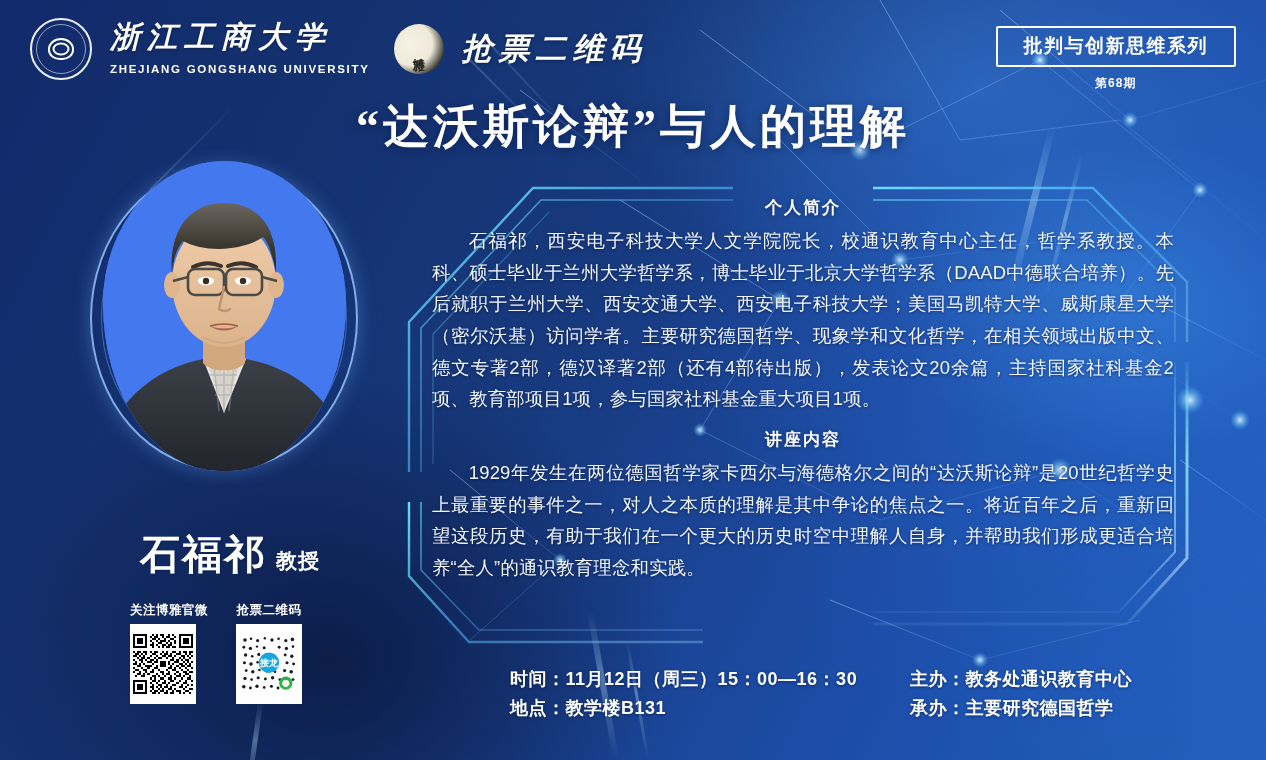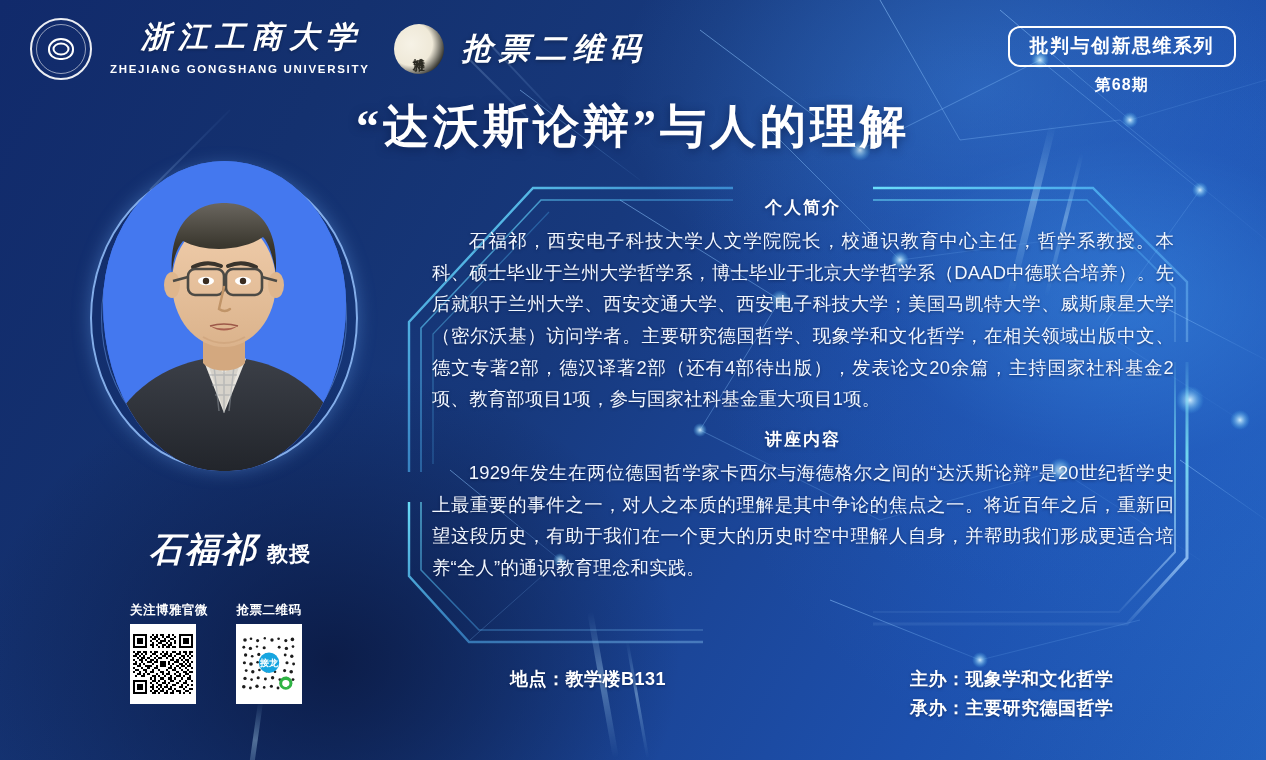--- a/index.html
+++ b/index.html
@@ -27,57 +27,57 @@
   
   .header{position:absolute;left:30px;top:18px;display:flex;align-items:center;gap:18px;z-index:6;}
   .uni-logo{width:62px;height:62px;border-radius:50%;border:2px solid rgba(255,255,255,.92);
     position:relative;display:flex;align-items:center;justify-content:center;flex:0 0 auto;}
   .uni-logo:before{content:"";position:absolute;inset:4px;border-radius:50%;border:1px solid rgba(255,255,255,.55);}
   .uni-logo .crest{width:26px;height:22px;border-radius:50% 50% 45% 45%;border:2px solid #fff;position:relative;}
   .uni-logo .crest:after{content:"";position:absolute;left:50%;top:52%;width:13px;height:9px;
     transform:translate(-50%,-50%);border-radius:50%;border:2px solid #fff;}
   .uni-name{display:flex;flex-direction:column;line-height:1;}
   .uni-cn{font-family:"Liberation Serif","DejaVu Serif",serif;font-weight:700;font-size:30px;color:#fff;
-    letter-spacing:7px;font-style:italic;text-shadow:0 1px 3px rgba(0,0,0,.3);margin-left:31px;}
+    letter-spacing:7px;font-style:italic;text-shadow:0 1px 3px rgba(0,0,0,.3);}
   .uni-en{font-size:11.5px;color:#fff;letter-spacing:1.7px;font-weight:700;margin-top:12px;}
   .sep-seal{width:50px;height:50px;border-radius:50%;flex:0 0 auto;margin-left:6px;
     background:radial-gradient(circle at 34% 40%,#f6f2e6 0%,#efe9d8 48%,#2b2b26 78%,#16160f 100%);
     display:flex;align-items:center;justify-content:center;}
   .sep-seal span{font-family:"Liberation Serif",serif;font-size:12px;color:#2b2a22;line-height:1.05;
     writing-mode:vertical-rl;font-weight:700;letter-spacing:1px;}
   .boya{font-family:"Liberation Serif","DejaVu Serif",serif;font-style:italic;font-weight:700;
     font-size:31px;color:#fff;letter-spacing:6px;text-shadow:0 1px 4px rgba(0,0,0,.35);}
 
   
   .series-wrap{position:absolute;right:30px;top:26px;text-align:center;z-index:6;}
-  .series-badge{display:inline-block;border:2px solid #ffffff;border-radius:12px;
-    padding:5px 20px 6px;font-size:19px;font-weight:700;color:#fff;letter-spacing:1.5px;
+  .series-badge{display:inline-block;border:2px solid #ffffff;border-radius:2px;
+    padding:5px 26px 6px;font-size:19px;font-weight:700;color:#fff;letter-spacing:1.5px;
     font-family:"Liberation Sans",sans-serif;}
-  .series-issue{margin-top:8px;font-size:16px;font-weight:700;color:#fff;letter-spacing:1px;}
+  .series-issue{margin-top:8px;font-size:12px;font-weight:700;color:#fff;letter-spacing:1px;}
 
   
   .title{position:absolute;left:0;right:0;top:96px;text-align:center;z-index:6;
     font-family:Liberation Serif, serif;font-weight:700;font-size:46px;color:#ffffff;
     letter-spacing:4px;text-shadow:0 2px 10px rgba(5,20,60,.55);}
 
   
   .portrait-wrap{position:absolute;left:97px;top:161px;width:253px;height:316px;z-index:6;}
   .portrait-ring{position:absolute;left:-7px;top:4px;width:268px;height:306px;border-radius:50%;
     border:2px solid rgba(150,195,255,.85);box-shadow:0 0 18px rgba(120,180,255,.35);}
   .portrait-ring2{position:absolute;left:4px;top:14px;width:246px;height:286px;border-radius:50%;
     border:1px solid rgba(120,170,250,.45);}
   .portrait{position:absolute;left:6px;top:0px;width:243px;height:310px;
     border-radius:50% 50% 48% 48%/46% 46% 54% 54%;overflow:hidden;
     background:linear-gradient(180deg,#4478ef 0%,#3d6fe8 55%,#3566dd 100%);}
   .ph-svg{display:block;width:100%;height:100%;}
 
   .speaker-line{position:absolute;left:97px;top:527px;width:266px;text-align:center;z-index:6;
     display:flex;align-items:baseline;justify-content:center;gap:10px;}
-  .speaker-name{font-family:"Liberation Sans",sans-serif;font-weight:700;font-style:italic;
-    font-size:34px;color:#ffffff;letter-spacing:2px;text-shadow:2px 2px 0 rgba(10,30,80,.45);text-align:right;}
+  .speaker-name{font-family:"Liberation Sans",sans-serif;font-weight:700;
+    font-size:40px;color:#ffffff;letter-spacing:2px;text-shadow:2px 2px 0 rgba(10,30,80,.45);text-align:right;}
   .speaker-title{font-family:"Liberation Sans",sans-serif;font-weight:700;font-size:21px;color:#fff;letter-spacing:1px;}
 
   
   .qr-row{position:absolute;left:130px;top:602px;display:flex;gap:28px;z-index:6;}
   .qr-item{text-align:center;}
   .qr-cap{font-size:12.5px;color:#ffffff;font-weight:700;letter-spacing:.5px;margin-bottom:5px;}
   .qr-box{width:66px;height:80px;background:#fff;padding:3px;}
   .qr-box svg{display:block;width:100%;height:100%;}
   .qr-box.blue{background:#fff;}
 
@@ -428,21 +428,22 @@
     </div>
     <div class="sec-gap"></div>
     <div>
       <div class="sec-head">讲座内容</div>
       <div class="sec-body">1929年发生在两位德国哲学家卡西尔与海德格尔之间的“达沃斯论辩”是20世纪哲学史上最重要的事件之一，对人之本质的理解是其中争论的焦点之一。将近百年之后，重新回望这段历史，有助于我们在一个更大的历史时空中理解人自身，并帮助我们形成更适合培养“全人”的通识教育理念和实践。</div>
     </div>
   </div>
 
   <div class="footer">
     <div class="fcol left">
+      <div>时间：11月12日（周三）15：00—16：30</div>
       <div>地点：教学楼B131</div>
     </div>
     <div class="fcol right">
-      <div>主办：现象学和文化哲学</div>
+      <div>主办：教务处通识教育中心</div>
       <div>承办：主要研究德国哲学</div>
     </div>
   </div>
 
 </div>
 
 </body></html>

